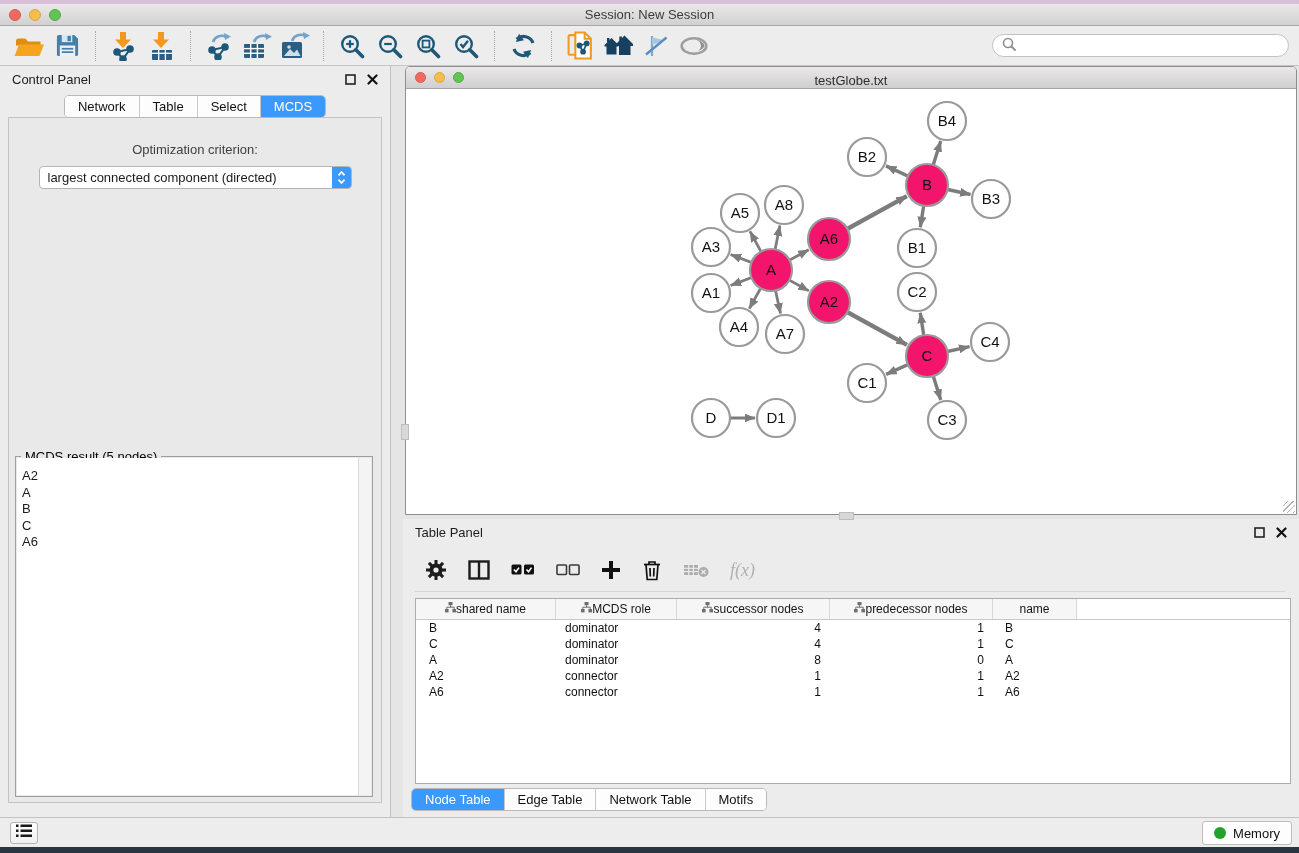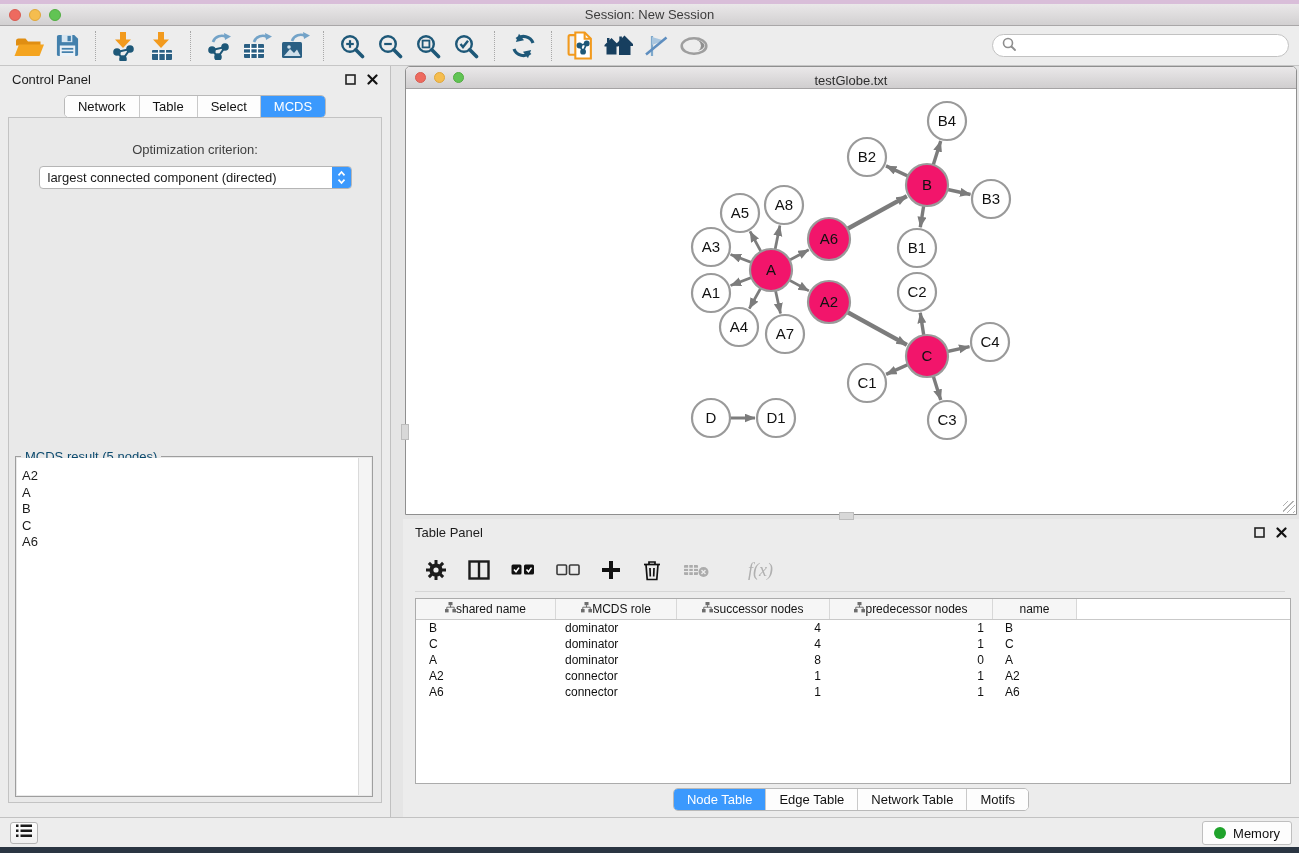--- a/index.html
+++ b/index.html
@@ -74,21 +74,21 @@
     width:19px; align-self:stretch; background:#3b99fd;
     display:flex; align-items:center; justify-content:center;
   }
   .btn-row { display:flex; justify-content:center; gap:15px; margin-top:12px; }
   .btn {
     font-size:13px; color:#111; background:#fdfdfd; border:1px solid #bfbfbf;
     border-radius:4px; padding:3px 15px; font-family:"Liberation Sans",sans-serif;
   }
   #result-group { position:absolute; left:6px; right:8px; top:338px; bottom:5px; border:1px solid #9e9e9e; }
   #result-group .group-label {
-    position:absolute; top:-8px; left:5px; background:#e9e9e9; padding:0 4px; font-size:13px; color:#0c4a6e;text-align:center;
+    position:absolute; top:-8px; left:5px; background:#e9e9e9; padding:0 4px; font-size:13px; color:#000000;text-align:center;
   }
   #result-list { position:absolute; left:1px; right:1px; top:1px; bottom:1px; background:#fff; }
   #result-scroll { position:absolute; right:0; top:0; bottom:0; width:13px; background:#f4f4f4; border-left:1px solid #dadada; }
   .list-items { padding-top:10px; }
   .list-item { font-size:13px; line-height:16.5px; padding-left:5px; }
 
   
   #network-window {
     position:absolute; left:405px; top:66px; width:892px; height:449px;
     background:#fff; border:1px solid #8f8f8f; border-radius:5px 5px 0 0;
@@ -117,38 +117,38 @@
 
   
   #table-panel { position:absolute; left:403px; top:519px; width:896px; height:298px; background:#ececec; }
   #tp-toolbar {
     position:absolute; top:30px; left:12px; right:14px; height:43px;
     display:flex; align-items:center; gap:21px; padding-left:10px;
     border-bottom:1px solid #d6d6d6;
   }
   .tp-icon { display:flex; align-items:center; justify-content:center; }
   .tp-icon.disabled { opacity:.95; }
-  .fx { font-family:"Liberation Serif", serif; font-style:italic; font-size:18px; color:#adadad;margin-left:18px; }
+  .fx { font-family:"Liberation Serif", serif; font-style:italic; font-size:18px; color:#adadad; }
   #tp-table {
     position:absolute; top:79px; left:12px; right:8px; bottom:33px;
     background:#fff; border:1px solid #ababab; overflow:hidden;
   }
   #thead { display:flex; height:21px; background:#f6f6f6; border-bottom:1px solid #c9c9c9; }
   .th {
     display:flex; align-items:center; justify-content:center; 
     font-size:12px; color:#141414; border-right:1px solid #d8d8d8; overflow:hidden;
   }
   .th.filler { border-right:none; background:#fff; }
   .trow { display:flex; height:16px; align-items:center; }
   .td { font-size:12px; color:#101010; overflow:hidden; white-space:nowrap; }
   .td.al { padding-left:13px; }
   .td.al2 { padding-left:9px; }
   .td.ar { text-align:right; padding-right:9px; }
   .td.al3 { padding-left:12px; }
-  #tp-tabrow { position:absolute; bottom:6px; left:0; right:0; display:flex; justify-content:center; }
+  #tp-tabrow { position:absolute; bottom:6px; left:8px; right:0; display:flex; justify-content:flex-start; }
 
   
   #status-bar {
     position:absolute; left:0; top:817px; width:1299px; height:30px;
     background:#ededed; border-top:1px solid #c2c2c2;
   }
   #list-btn {
     position:absolute; left:10px; top:4px; width:28px; height:22px;
     background:linear-gradient(#fefefe,#efefef); border:1px solid #b5b5b5; border-radius:3px;
     display:flex; align-items:center; justify-content:center;

